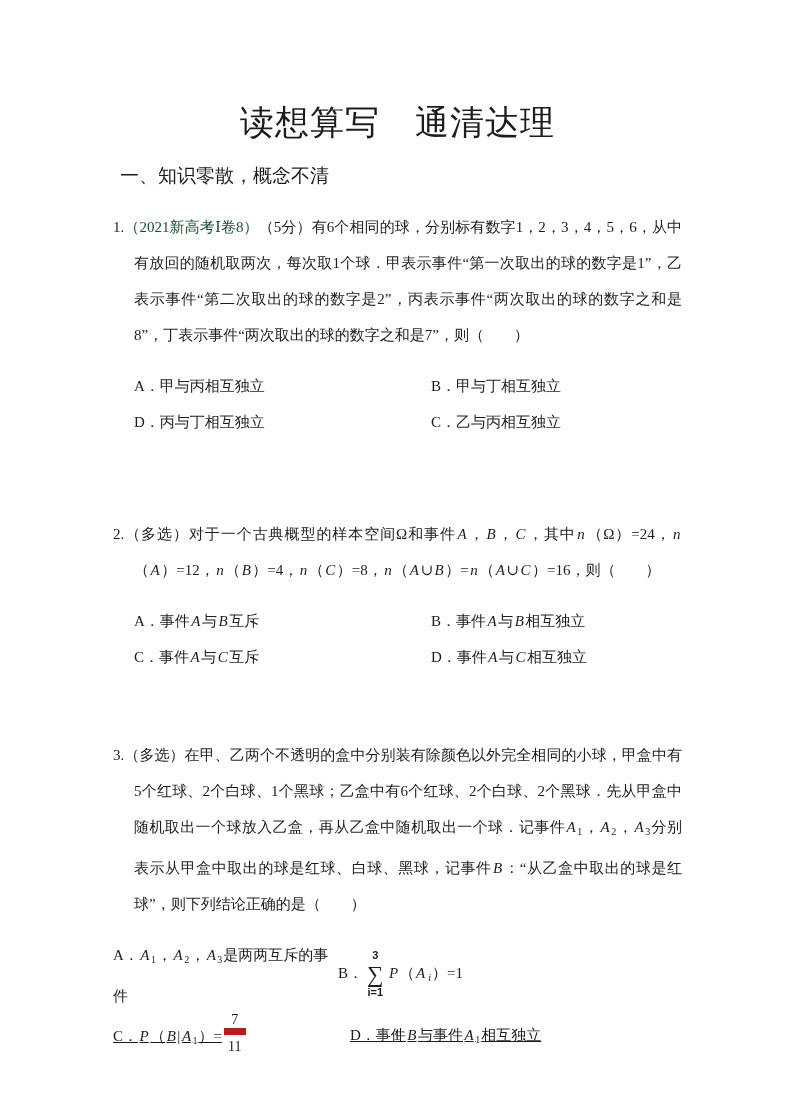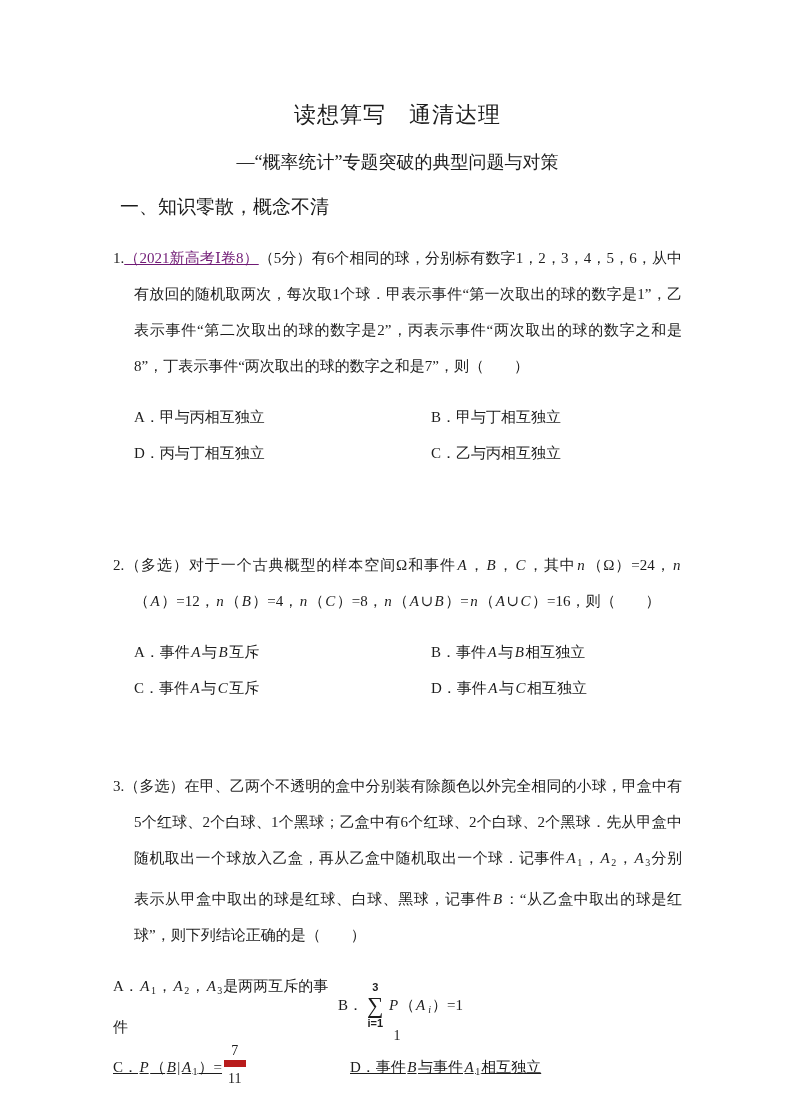--- a/index.html
+++ b/index.html
@@ -9,21 +9,21 @@
     height: 1108px;
     background: #ffffff;
     font-family: "Liberation Serif", "DejaVu Serif", serif;
     color: #1c1c1c;
     overflow: hidden;
   }
   .content { padding: 0 112px 0 113px; }
 
   .title {
     padding-top: 84px;
-    font-size: 22px;
+    font-size: 34px;
     line-height: 32px;
     text-align: center;
     letter-spacing: 1px;
     font-weight: normal;
   }
   .subtitle {
     margin-top: 19px;
     font-size: 18px;
     line-height: 24px;
     text-align: center;
@@ -56,21 +56,21 @@
   }
   .opts .opt { line-height: 36px; }
 
   .opts-row {
     display: grid;
     align-items: center;
   }
   .opts-row-1 { grid-template-columns: 225px 1fr; min-height: 52px; margin-top: 2px; }
   .opts-row-2 { grid-template-columns: 237px 1fr; min-height: 48px; text-decoration: underline; }
 
-  .run-red { color: #701a75; text-decoration: underline; }
+  .run-red { color: #14532d; }
   .run-i { font-style: italic; padding: 0 1.5px; }
   .run-sub { font-size: 10px; vertical-align: -3px; padding-right: 1px; }
 
   .sum {
     display: inline-flex;
     flex-direction: column;
     align-items: center;
     vertical-align: middle;
     line-height: 1;
     margin: 0 4px;
@@ -109,21 +109,20 @@
     line-height: 18px;
   }
 </style>
 </head>
 <body>
 
 <div class="page">
   <div class="content">
 
     <h1 class="title">读想算写　通清达理</h1>
-    <h2 class="subtitle">—“概率统计”专题突破的典型问题与对策</h2>
     <h3 class="section-heading">一、知识零散，概念不清</h3>
 
     <div class="question q1">
       <p class="q-body"><span class="q-num">1.</span><span><span class="run-red">（2021新高考Ⅰ卷8）</span><span>（5分）有6个相同的球，分别标有数字1，2，3，4，5，6，从中有放回的随机取两次，每次取1个球．甲表示事件“第一次取出的球的数字是1”，乙表示事件“第二次取出的球的数字是2”，丙表示事件“两次取出的球的数字之和是8”，丁表示事件“两次取出的球的数字之和是7”，则（　　）</span></span></p>
       <div class="opts">
         <div class="opt"><span>A．甲与丙相互独立</span></div>
         <div class="opt"><span>B．甲与丁相互独立</span></div>
         <div class="opt"><span>D．丙与丁相互独立</span></div>
         <div class="opt"><span>C．乙与丙相互独立</span></div>
       </div>

